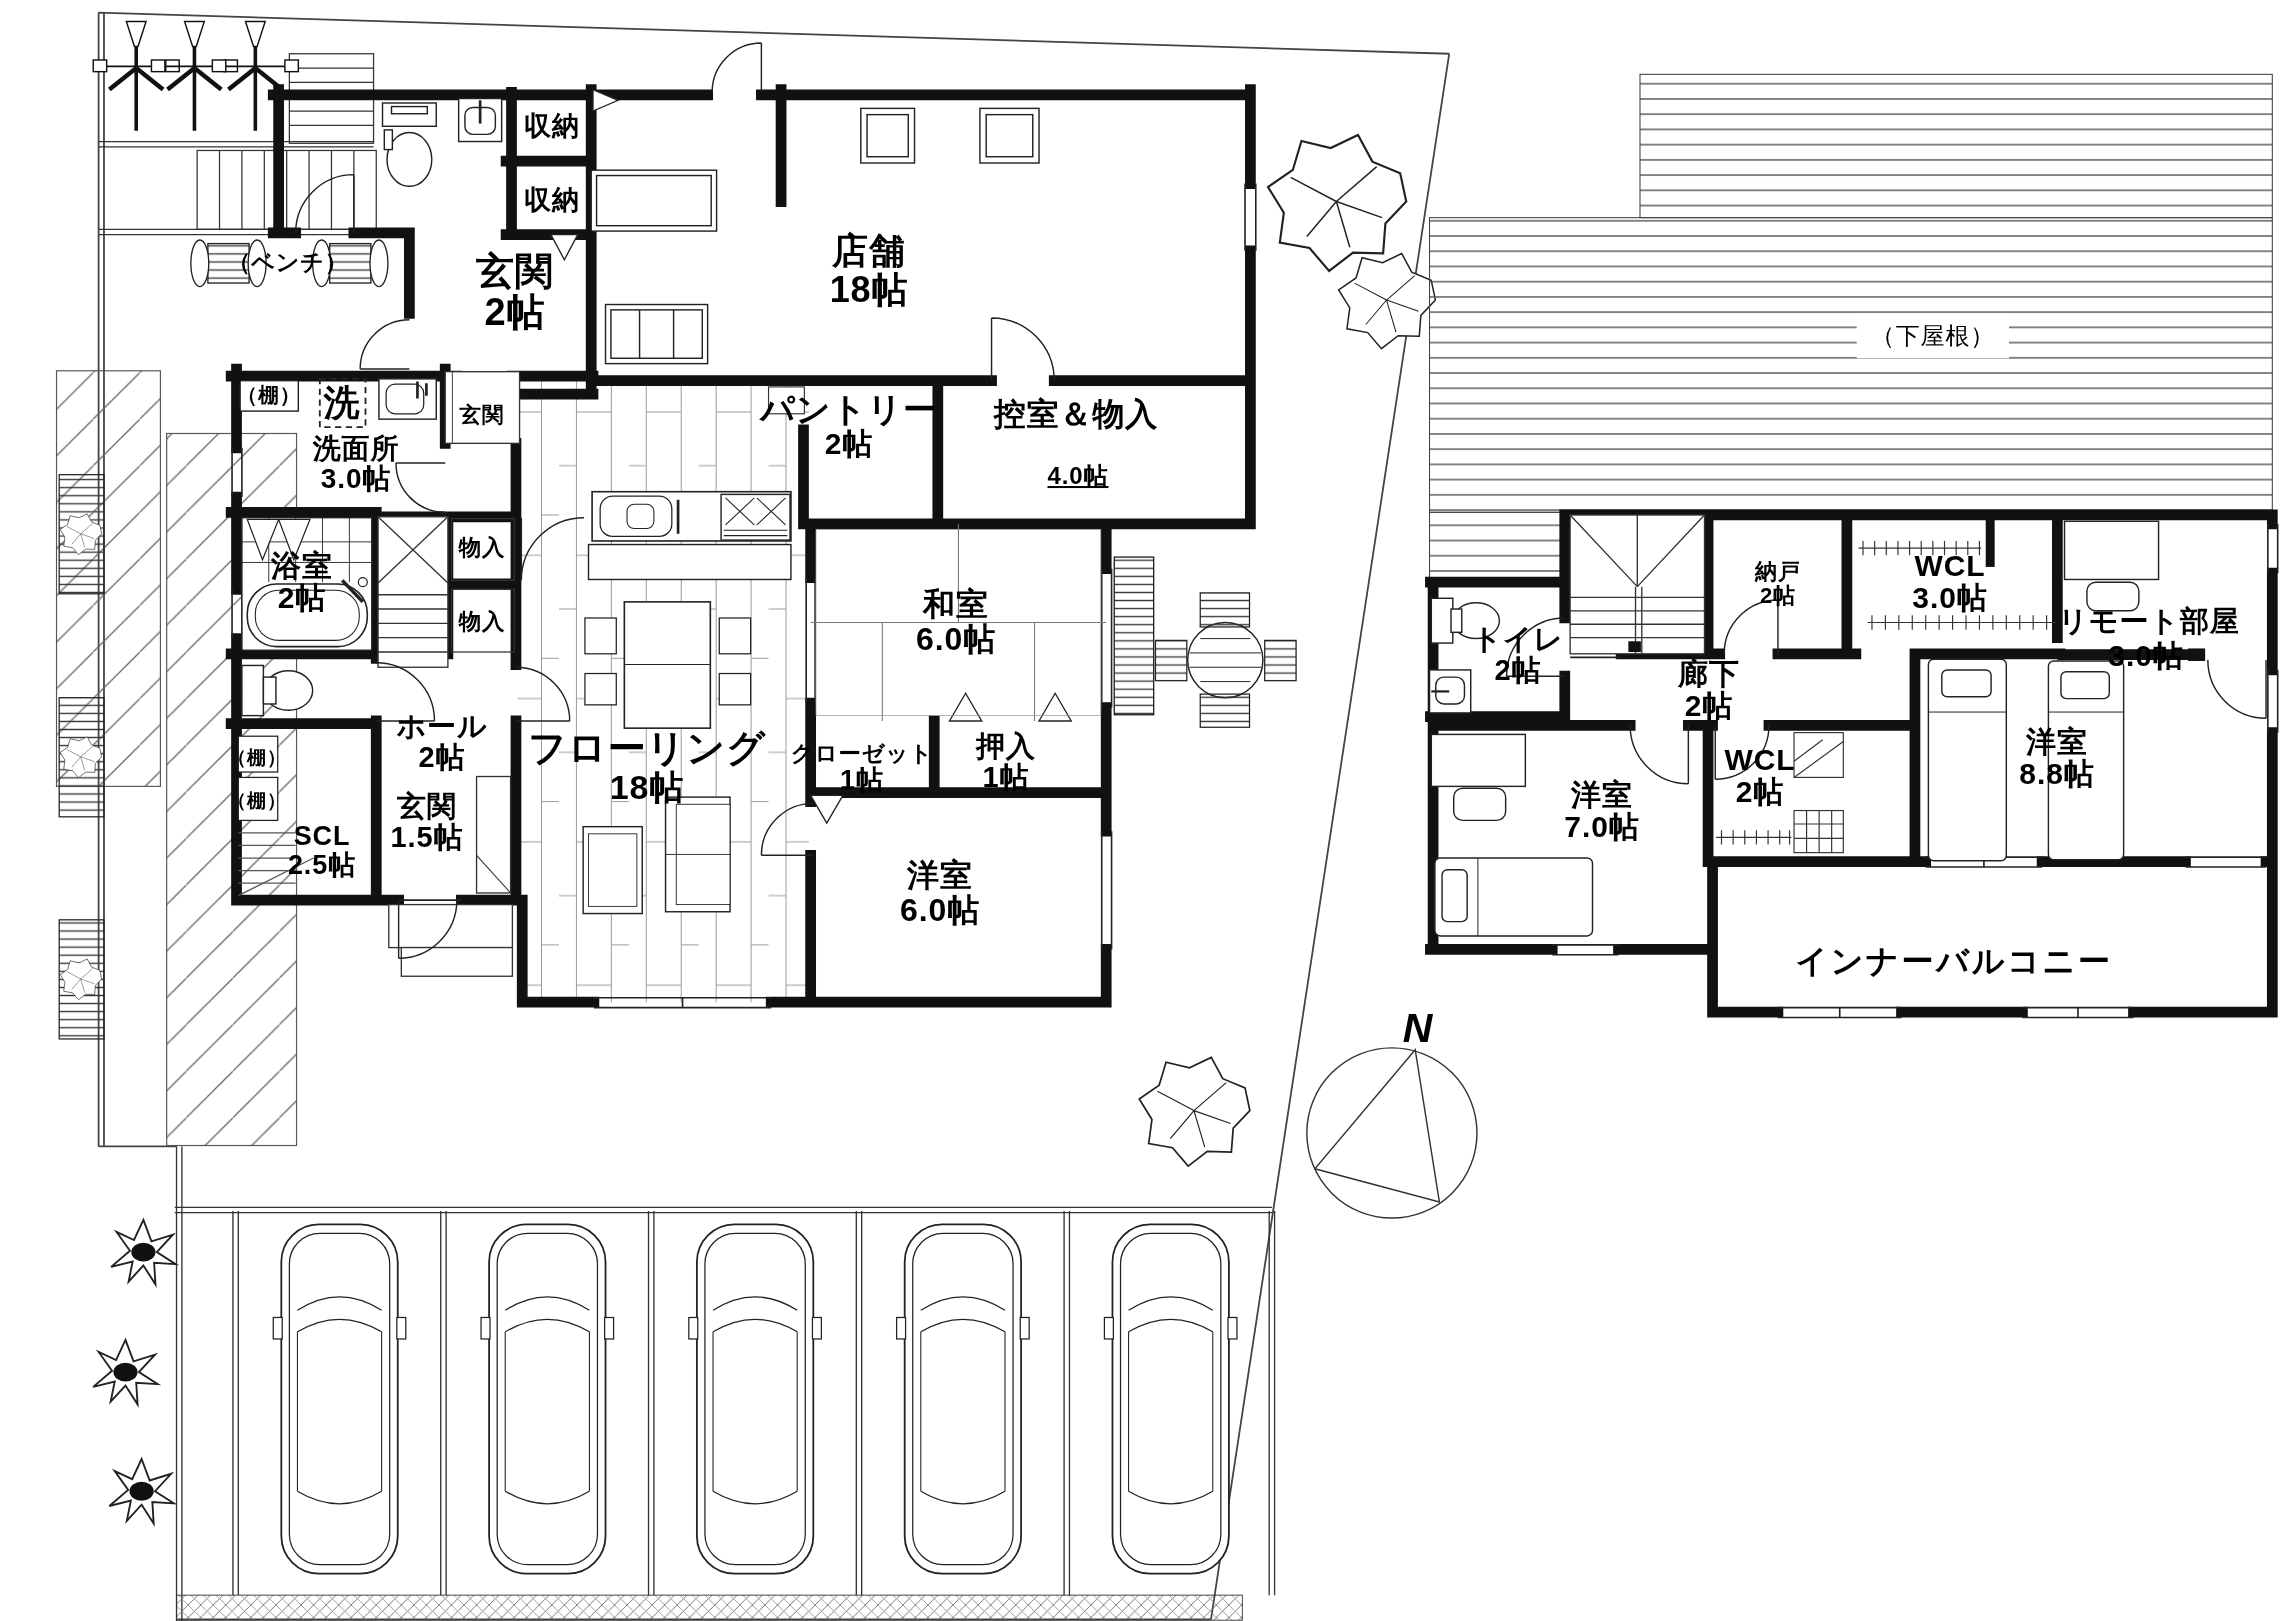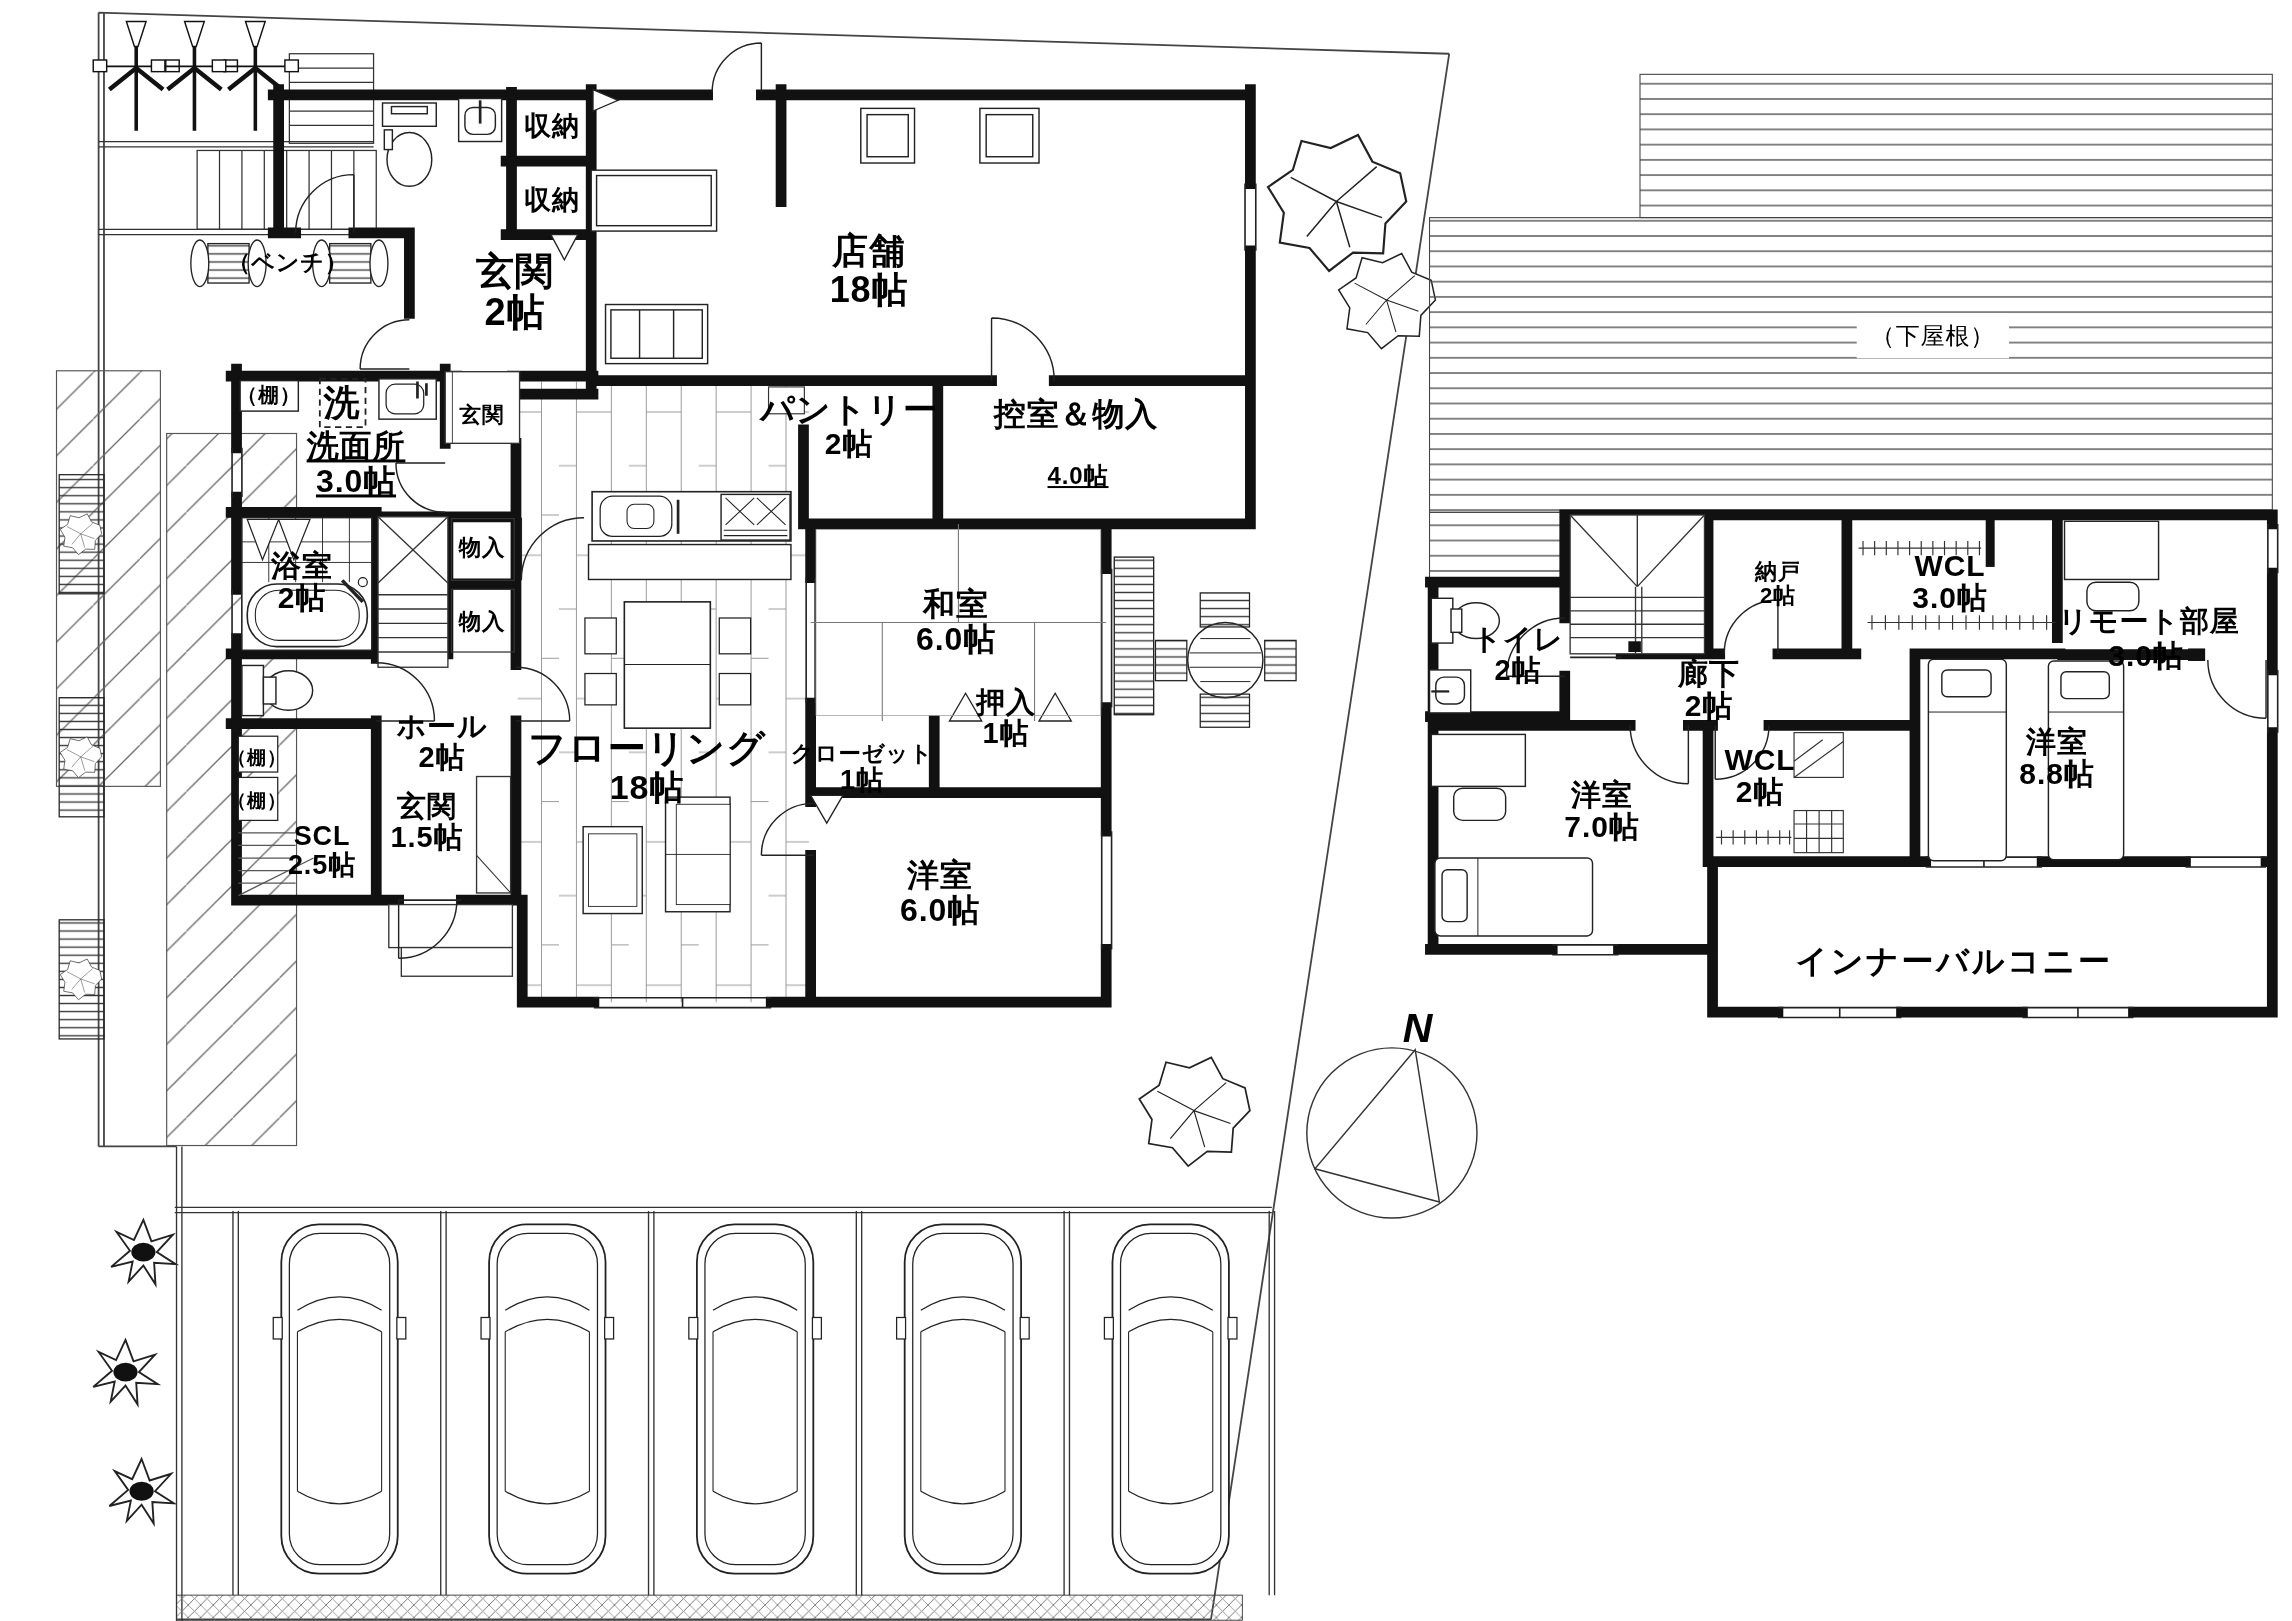--- a/index.html
+++ b/index.html
@@ -483,21 +483,21 @@
     </div>
   <div class="lbl" style="left:1078px;top:476px;font-size:24px;text-decoration:underline;">
       <span>4.0帖</span>
     </div>
   <div class="lbl" style="left:269px;top:395px;font-size:20.6px;">
       <span>（棚）</span>
     </div>
   <div class="lbl" style="left:342px;top:403px;font-size:36px;">
       <span>洗</span>
     </div>
-  <div class="lbl" style="left:356px;top:464px;font-size:32px;text-decoration:underline;">
+  <div class="lbl" style="left:356px;top:464px;font-size:28px;">
       <span>洗面所</span>
       <span>3.0帖</span>
     </div>
   <div class="lbl" style="left:302px;top:582px;font-size:30px;">
       <span>浴室</span>
       <span>2帖</span>
     </div>
   <div class="lbl" style="left:482px;top:548px;font-size:22.4px;">
       <span>物入</span>
     </div>
@@ -527,21 +527,21 @@
       <span style="font-size:34px;">18帖</span>
     </div>
   <div class="lbl" style="left:930px;top:622px;font-size:32px;margin-left:26px;">
       <span>和室</span>
       <span>6.0帖</span>
     </div>
   <div class="lbl" style="left:862px;top:757px;font-size:22.4px;margin-top:12px;">
       <span>クローゼット</span>
       <span style="font-size:27px;">1帖</span>
     </div>
-  <div class="lbl" style="left:1006px;top:718px;font-size:29px;">
+  <div class="lbl" style="left:1006px;top:762px;font-size:29px;">
       <span>押入</span>
       <span>1帖</span>
     </div>
   <div class="lbl" style="left:940px;top:893px;font-size:32px;">
       <span>洋室</span>
       <span>6.0帖</span>
     </div>
 
   <div class="lbl" style="left:1933px;top:336px;font-size:24px;font-weight:500;">
       <span>（下屋根）</span>

